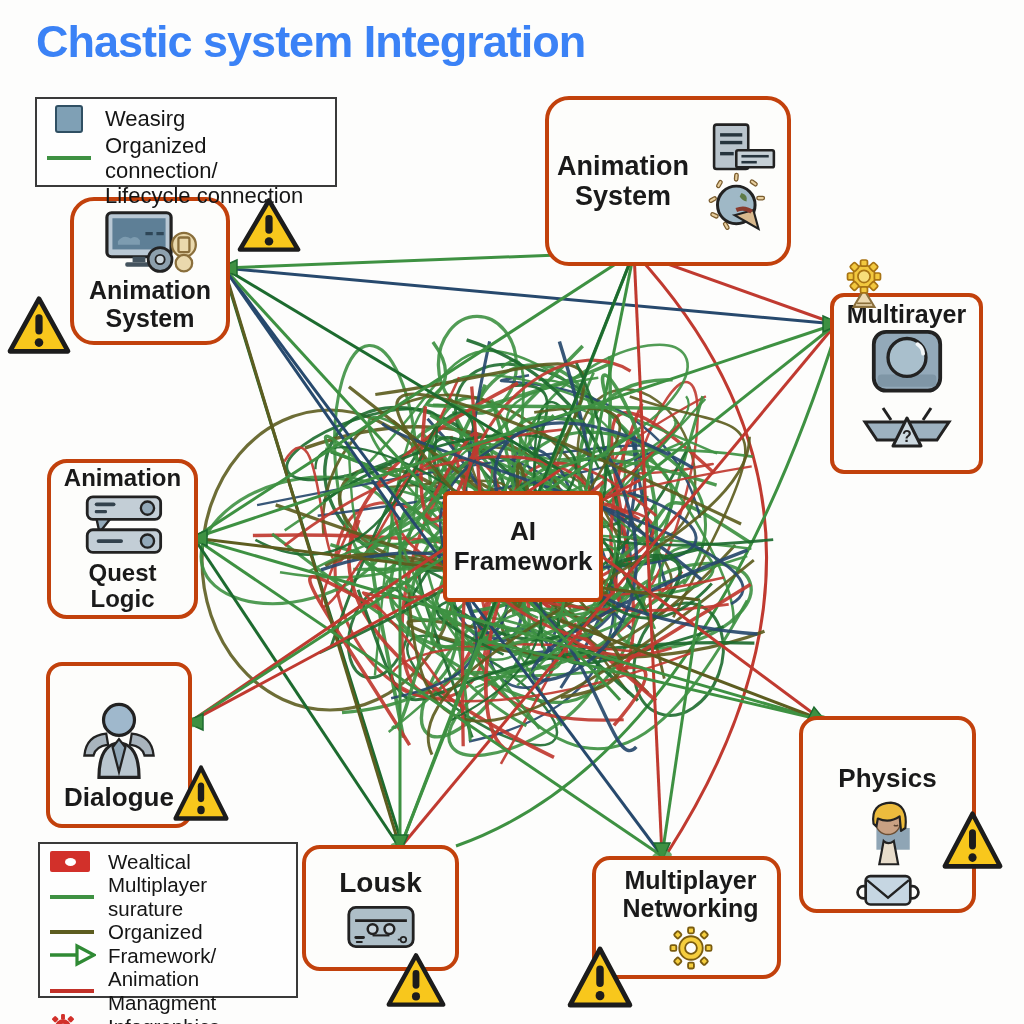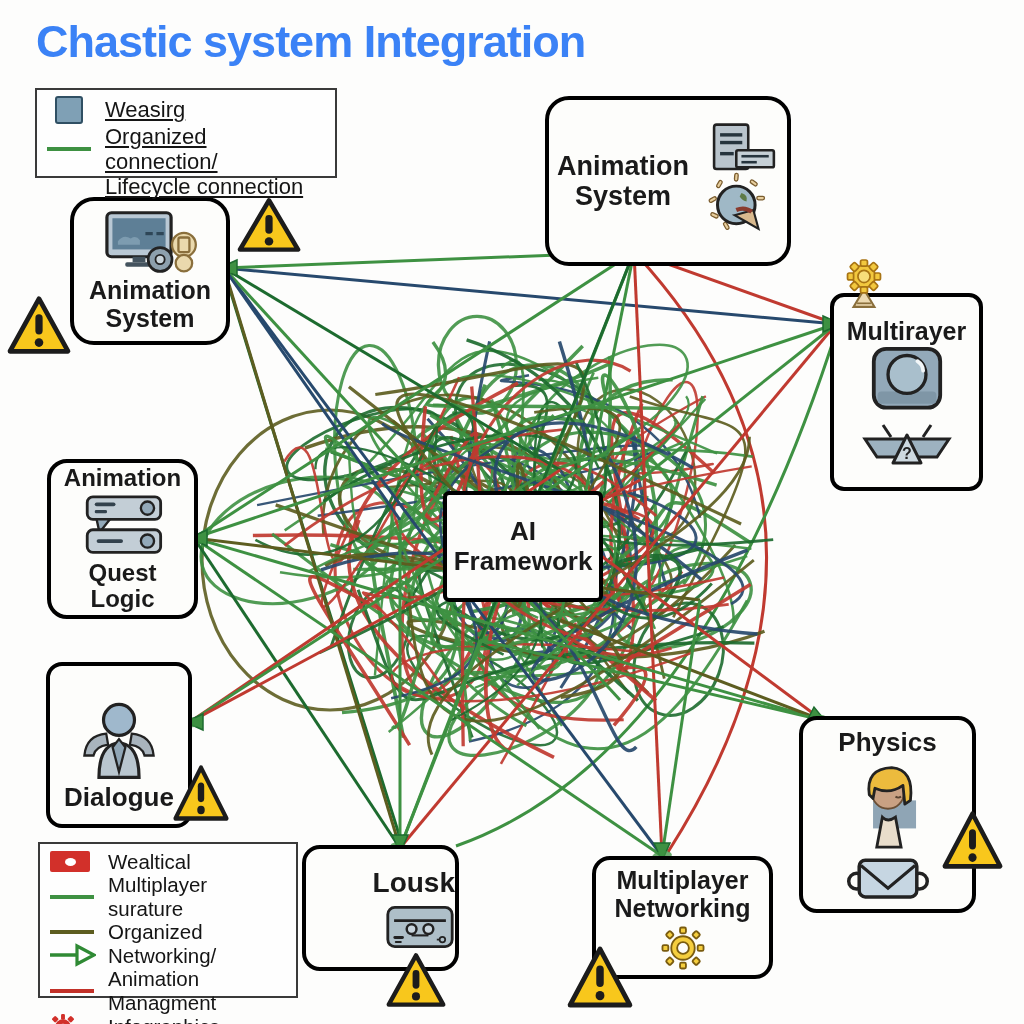--- a/index.html
+++ b/index.html
@@ -5,56 +5,56 @@
   html,body{margin:0;padding:0;background:#ffffff;}
   #stage{position:relative;width:1024px;height:1024px;background:#fdfdfc;overflow:hidden;
          font-family:"Liberation Sans", sans-serif;color:#151515;}
   #web{position:absolute;left:0;top:0;z-index:1;}
   .title{position:absolute;left:36px;top:16px;z-index:3;font-size:45px;font-weight:800;
          letter-spacing:-1px;color:#3b82f6;}
   .pre{white-space:pre-line;}
 
   
   .legend{position:absolute;background:#fefefe;border:2.5px solid #3a3a3a;z-index:3;padding:6px 10px;}
-  #legend-top{left:35px;top:88px;width:278px;height:74px;text-decoration:underline;}
+  #legend-top{left:35px;top:97px;width:278px;height:74px;}
   #legend-bottom{left:38px;top:842px;width:236px;height:140px;}
   .lrow{display:flex;align-items:center;gap:12px;line-height:1.14;}
   #legend-top .lrow{font-size:22px;}
   #legend-bottom .lrow{font-size:20.5px;}
   .sw{flex:0 0 46px;display:flex;align-items:center;justify-content:flex-start;}
   .sw-square{width:24px;height:24px;background:#7fa0b5;border:2.5px solid #2f4f63;border-radius:3px;margin-left:8px;}
   .sw-gline{width:44px;height:4px;background:#3e9142;}
   .sw-oline{width:44px;height:4px;background:#5d5d20;}
   .sw-rline{width:44px;height:3.5px;background:#c23129;}
   .sw-rflag{width:40px;height:21px;background:#d2302a;border-radius:2px;display:flex;align-items:center;justify-content:center;}
   .sw-rflag i{display:block;width:11px;height:8px;background:#fff;border-radius:50%;}
 
   
-  .node{position:absolute;background:#fdfdfb;border:4px solid #000000;z-index:2;
+  .node{position:absolute;background:#fdfdfb;border:4px solid #c2410c;z-index:2;
         display:flex;flex-direction:column;align-items:center;justify-content:center;}
   .nlabel{font-weight:700;text-align:center;line-height:1.12;color:#1a1a1a;}
 
   #n-anim-left{left:70px;top:197px;width:152px;height:140px;border-radius:24px;}
   #n-anim-left .nlabel{font-size:25px;}
   #n-anim-top{left:545px;top:96px;width:222px;height:162px;border-radius:24px;flex-direction:row;gap:8px;padding:0 8px;}
   #n-anim-top .nlabel{font-size:27px;}
-  #n-multirayer{left:830px;top:293px;width:145px;height:170px;border-radius:14px;justify-content:flex-start;padding-top:20px;gap:1px;}
+  #n-multirayer{left:830px;top:293px;width:145px;height:170px;border-radius:14px;justify-content:flex-start;padding-top:3px;gap:1px;}
   #n-multirayer .nlabel{font-size:25px;}
   #n-inventory{left:47px;top:459px;width:143px;height:152px;border-radius:20px;gap:2px;}
   #n-inventory .nlabel{font-size:24px;}
   #n-ai{left:443px;top:491px;width:152px;height:103px;border-radius:6px;}
   #n-ai .nlabel{font-size:26px;}
   #n-dialogue{left:46px;top:662px;width:138px;height:136px;border-radius:16px;gap:2px;padding-top:22px;}
   #n-dialogue .nlabel{font-size:26px;}
-  #n-lousk{left:302px;top:845px;width:149px;height:118px;border-radius:18px;gap:6px;align-items:flex-end;}
+  #n-lousk{left:302px;top:845px;width:149px;height:118px;border-radius:18px;gap:6px;}
   #n-lousk .nlabel{font-size:28px;}
-  #n-mpn{left:592px;top:856px;width:173px;height:115px;border-radius:18px;gap:4px;}
+  #n-mpn{left:592px;top:856px;width:173px;height:115px;border-radius:18px;gap:4px;padding-left:8px;}
   #n-mpn .nlabel{font-size:25px;}
   #n-physics{left:799px;top:716px;width:169px;height:181px;border-radius:18px;justify-content:flex-start;padding-top:8px;gap:6px;}
-  #n-physics .nlabel{font-size:26px;}
+  #n-physics .nlabel{font-size:26px;margin-top:36px;}
 
   .ic{display:block;}
   .warn{position:absolute;z-index:4;}
   .w1{left:236px;top:196px;width:66px;height:58px;}
   .w2{left:6px;top:294px;width:66px;height:62px;}
   .w3{left:172px;top:763px;width:58px;height:60px;}
   .w4{left:385px;top:951px;width:62px;height:58px;}
   .w5{left:566px;top:944px;width:68px;height:66px;}
   .w6{left:941px;top:809px;width:63px;height:62px;}
   #gear-award{position:absolute;left:838px;top:258px;width:52px;height:56px;z-index:4;}
@@ -299,21 +299,21 @@
         </span>
       <span>Organized</span>
     </div>
     <div class="lrow">
       <span class="sw">
         <svg width="46" height="24" viewBox="0 0 46 24">
             <line x1="0" y1="12" x2="27" y2="12" stroke="#2f8a34" stroke-width="3.5"></line>
             <path d="M27 3 L44 12 L27 21 Z" fill="#fff" stroke="#2f8a34" stroke-width="3.2"></path>
           </svg>
       </span>
-      <span>Networking/</span>
+      <span>Framework/</span>
     </div>
     <div class="lrow">
       <span class="sw">
           <span class="sw-rline"></span>
         </span>
       <span>Animation Managment</span>
     </div>
     <div class="lrow">
       <span class="sw">
         <svg width="26" height="26" viewBox="0 0 40 40">

